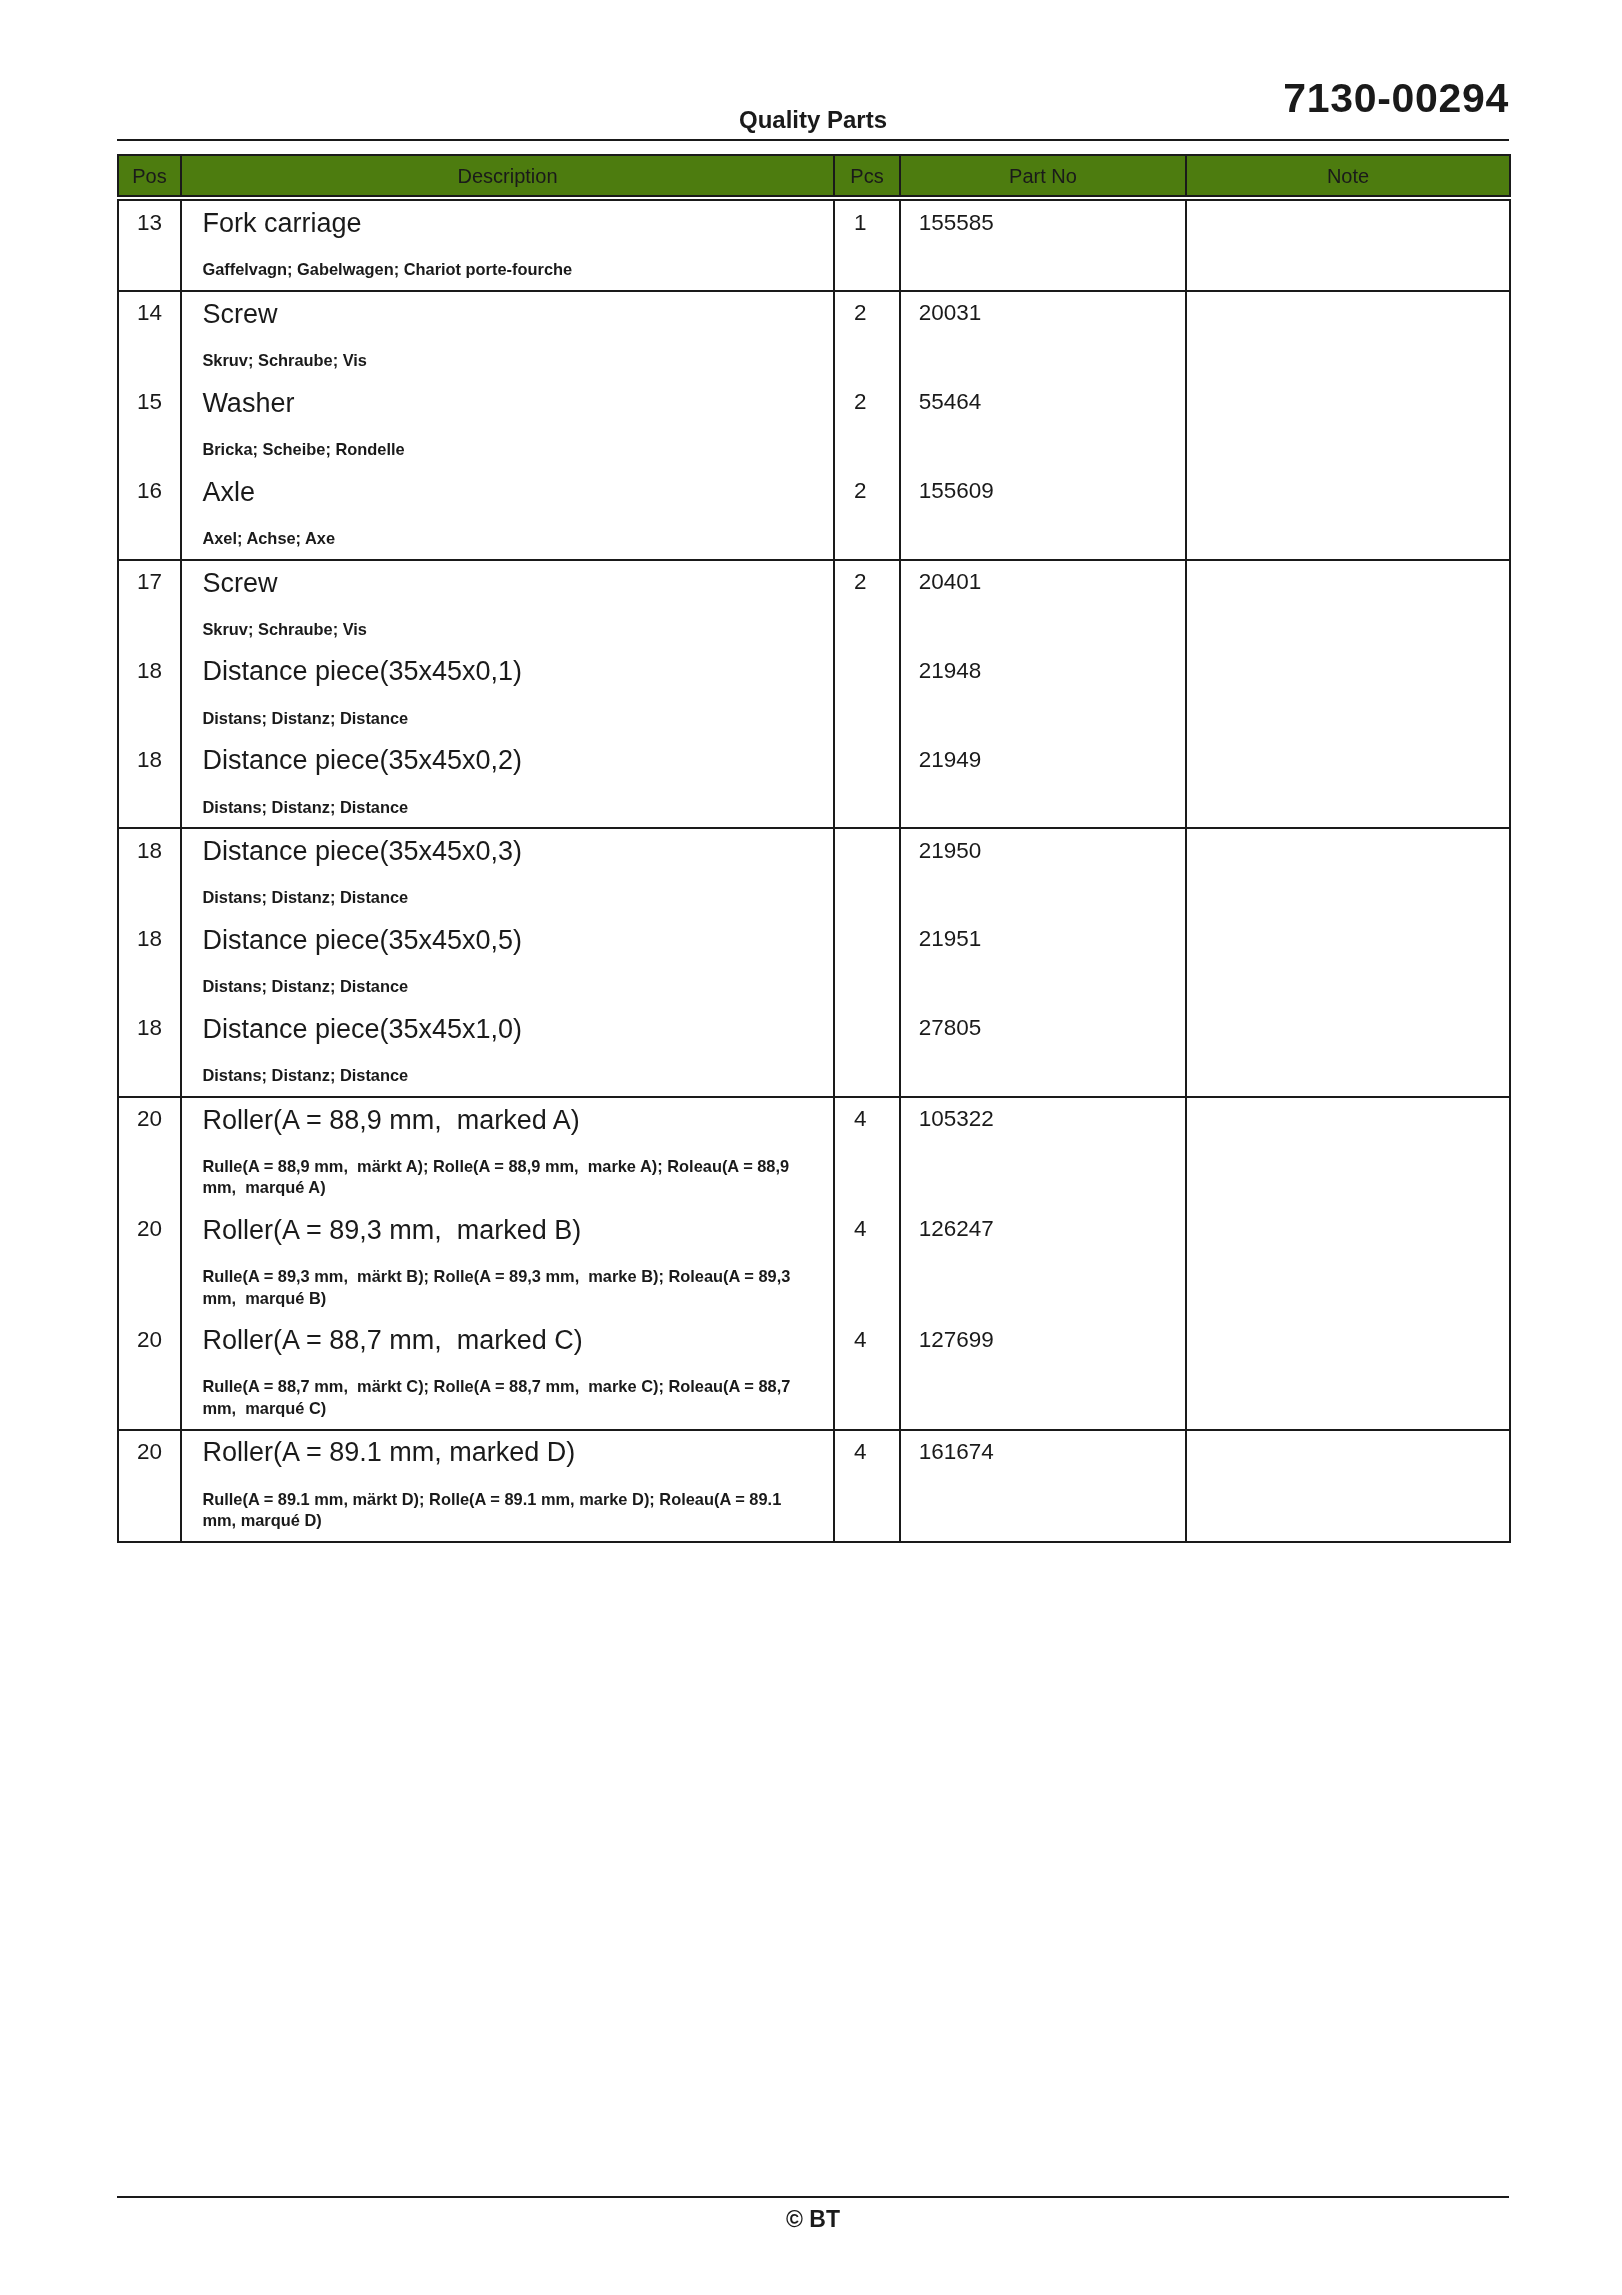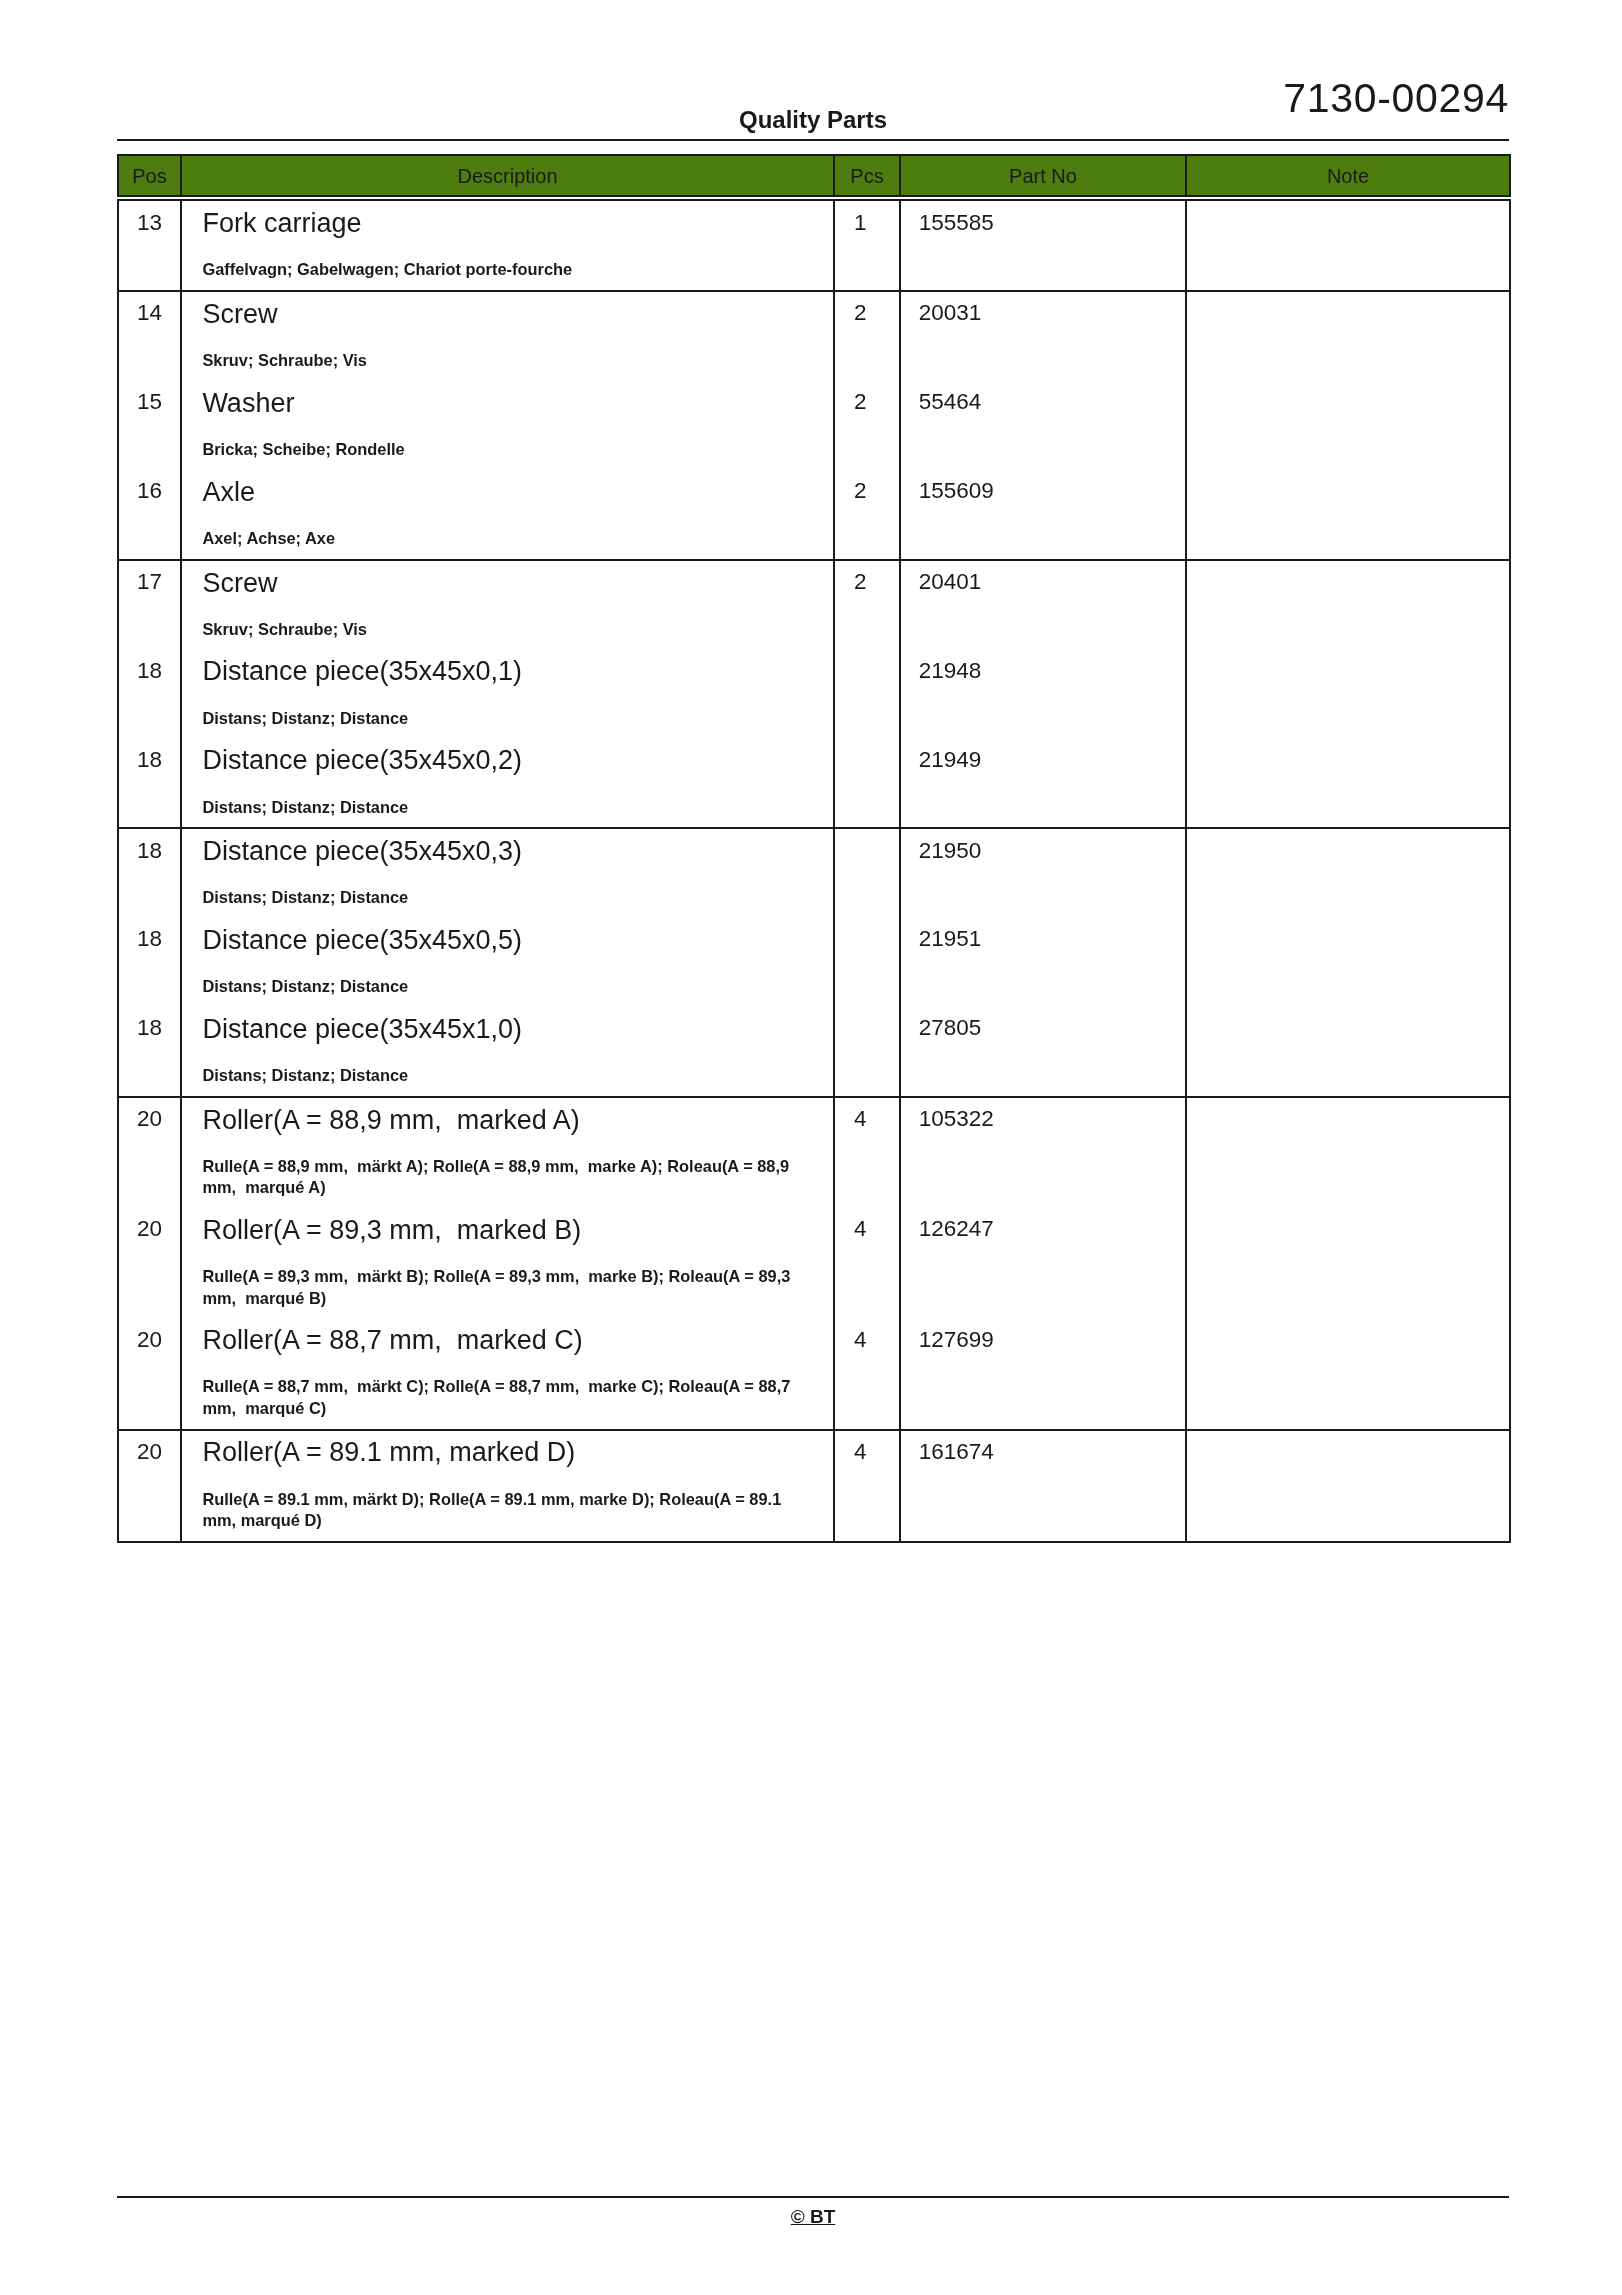--- a/index.html
+++ b/index.html
@@ -24,21 +24,21 @@
     top: 68px;
     width: 1392px;
     height: 71px;
     border-bottom: 2.7px solid #1a1a1a;
   }
   .doc-number {
     position: absolute;
     right: 0;
     top: 6.8px;
     font-size: 41px;
-    font-weight: normal;
+    font-weight: bold;
     letter-spacing: 0.7px;
     white-space: nowrap;
   }
   .doc-title {
     position: absolute;
     left: 50%;
     transform: translateX(-50%);
     bottom: 5.5px;
     margin: 0;
     font-size: 24px;
@@ -114,23 +114,22 @@
   .doc-footer {
     position: absolute;
     left: 117px;
     top: 2196px;
     width: 1392px;
     border-top: 2.7px solid #1a1a1a;
     text-align: center;
   }
   .copyright {
     margin-top: 8.2px;
-    font-size: 19px;
+    font-size: 23px;
     font-weight: bold;
-    text-decoration: underline;
   }
 </style>
 </head>
 <body>
 
 <div class="page">
 
   <header class="doc-header">
     <div class="doc-number">7130-00294</div>
     <h1 class="doc-title">Quality Parts</h1>

